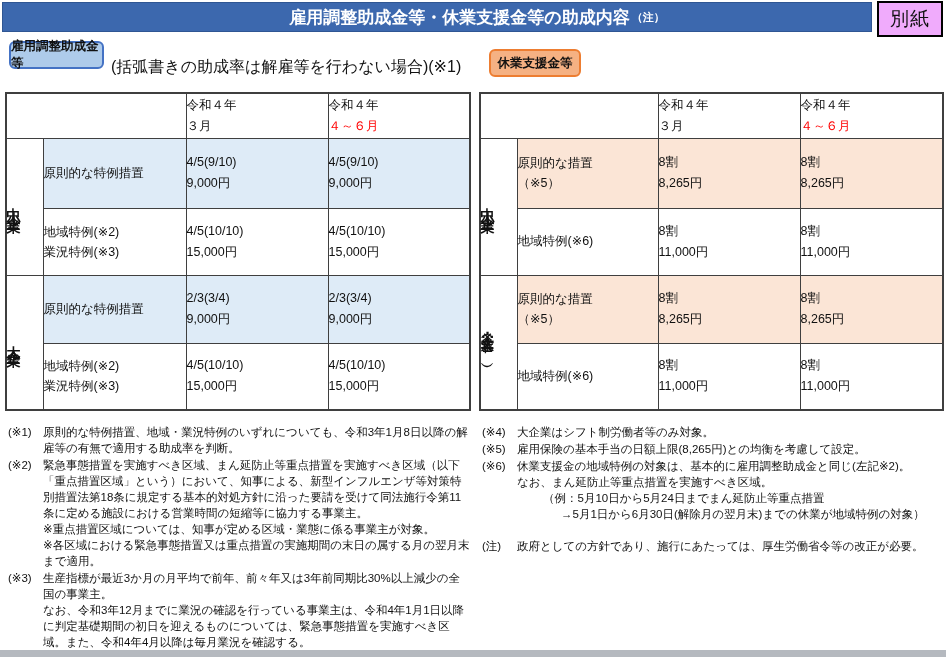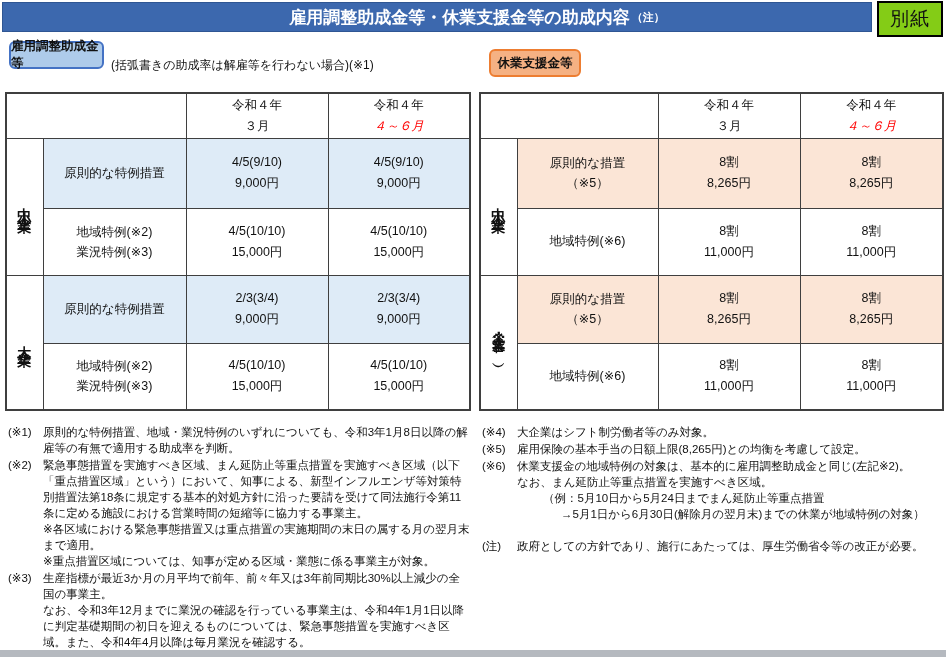--- a/index.html
+++ b/index.html
@@ -11,40 +11,40 @@
   
   .titlebar{
     position:absolute;left:2px;top:2px;width:870px;height:30px;
     background:#3c68ae;border:1px solid #2f5693;color:#fff;
     display:flex;align-items:center;justify-content:center;
     font-weight:bold;font-size:17px;padding-left:80px;box-sizing:border-box;
   }
   .titlebar .note{font-size:11px;font-weight:bold;margin-left:2px;}
   .besshi{
     position:absolute;right:3px;top:1px;width:62px;height:32px;
-    background:#84cc16;border:2px solid #000;
+    background:#f0abfc;border:2px solid #000;
     display:flex;align-items:center;justify-content:center;
     font-size:19px;letter-spacing:1px;
   }
   
   .badge{
     position:absolute;display:flex;align-items:center;justify-content:center;
     font-weight:bold;font-size:12.5px;border-radius:6px;box-sizing:border-box;
   }
   .badge-blue{left:9px;top:41px;width:95px;height:28px;background:#aecbea;border:2px solid #4472c4;justify-content:flex-end;}
   .badge-orange{left:489px;top:49px;width:92px;height:28px;background:#f5b183;border:2px solid #ed7d31;}
-  .badge-caption{position:absolute;left:111px;top:57px;font-size:12px;}
+  .badge-caption{position:absolute;left:111px;top:57px;font-size:16px;}
   
   table.tbl{border-collapse:collapse;table-layout:fixed;position:absolute;border:2px solid #3f3f3f;}
-  table.tbl td{border:1px solid #3f3f3f;text-align:center;vertical-align:middle;padding:0;font-size:12.5px;}
+  table.tbl td{border:1px solid #3f3f3f;vertical-align:middle;padding:0;font-size:12.5px;}
   #ltable{left:5px;top:92px;}
   #rtable{left:479px;top:92px;}
   tr.r-hdr{height:45px;} tr.r1{height:70px;} tr.r2{height:67px;} tr.r3{height:68px;} tr.r4{height:67px;}
   td .hl{display:block;line-height:21px;}
-  .red{color:#ff0000;font-style:italic;}
+  .red{color:#ff0000;}
   .bshade{background:#deebf7;}
   .oshade{background:#fbe5d6;}
   .c-group{background:#fff;}
   .vtext{
     writing-mode:vertical-rl;text-orientation:mixed;
     font-weight:bold;font-size:14px;letter-spacing:4px;
     display:inline-block;line-height:1;
   }
   .vtext.long{letter-spacing:1px;font-size:13px;}
   td .vl{display:block;line-height:20px;}
@@ -230,22 +230,22 @@
 
 <div class="fnotes" id="fnotes-left">
   <div class="fn">
     <span class="fn-prefix">(※1)</span>
     <span class="fn-body">原則的な特例措置、地域・業況特例のいずれについても、令和3年1月8日以降の解雇等の有無で適用する助成率を判断。</span>
   </div>
   <div class="fn">
     <span class="fn-prefix">(※2)</span>
     <span class="fn-body">
       <span>緊急事態措置を実施すべき区域、まん延防止等重点措置を実施すべき区域（以下「重点措置区域」という）において、知事による、新型インフルエンザ等対策特別措置法第18条に規定する基本的対処方針に沿った要請を受けて同法施行令第11条に定める施設における営業時間の短縮等に協力する事業主。</span>
+      <div>※重点措置区域については、知事が定める区域・業態に係る事業主が対象。</div>
       <div>※各区域における緊急事態措置又は重点措置の実施期間の末日の属する月の翌月末まで適用。</div>
-      <div>※重点措置区域については、知事が定める区域・業態に係る事業主が対象。</div>
     </span>
   </div>
   <div class="fn">
     <span class="fn-prefix">(※3)</span>
     <span class="fn-body">
       <span>生産指標が最近3か月の月平均で前年、前々年又は3年前同期比30%以上減少の全国の事業主。</span>
       <div>なお、令和3年12月までに業況の確認を行っている事業主は、令和4年1月1日以降に判定基礎期間の初日を迎えるものについては、緊急事態措置を実施すべき区域。また、令和4年4月以降は毎月業況を確認する。</div>
     </span>
   </div>
 </div>

